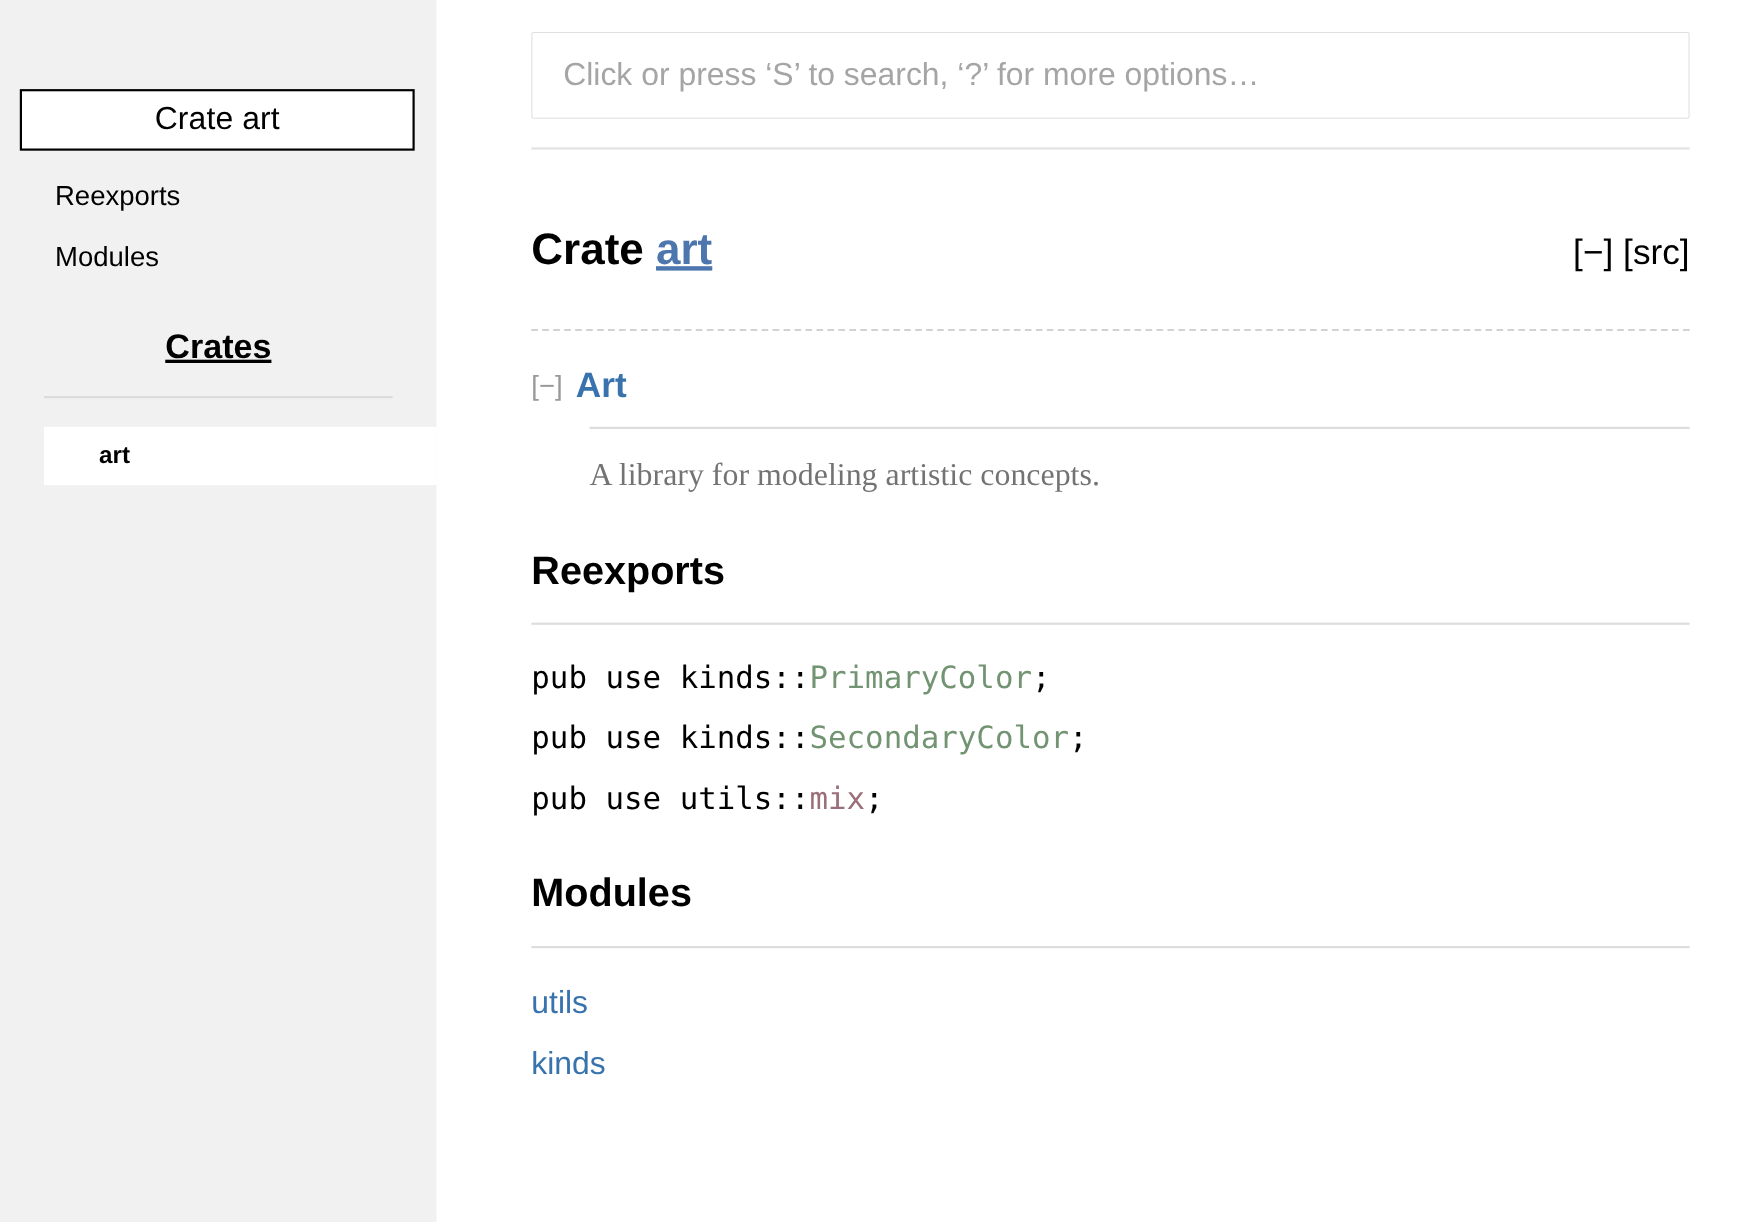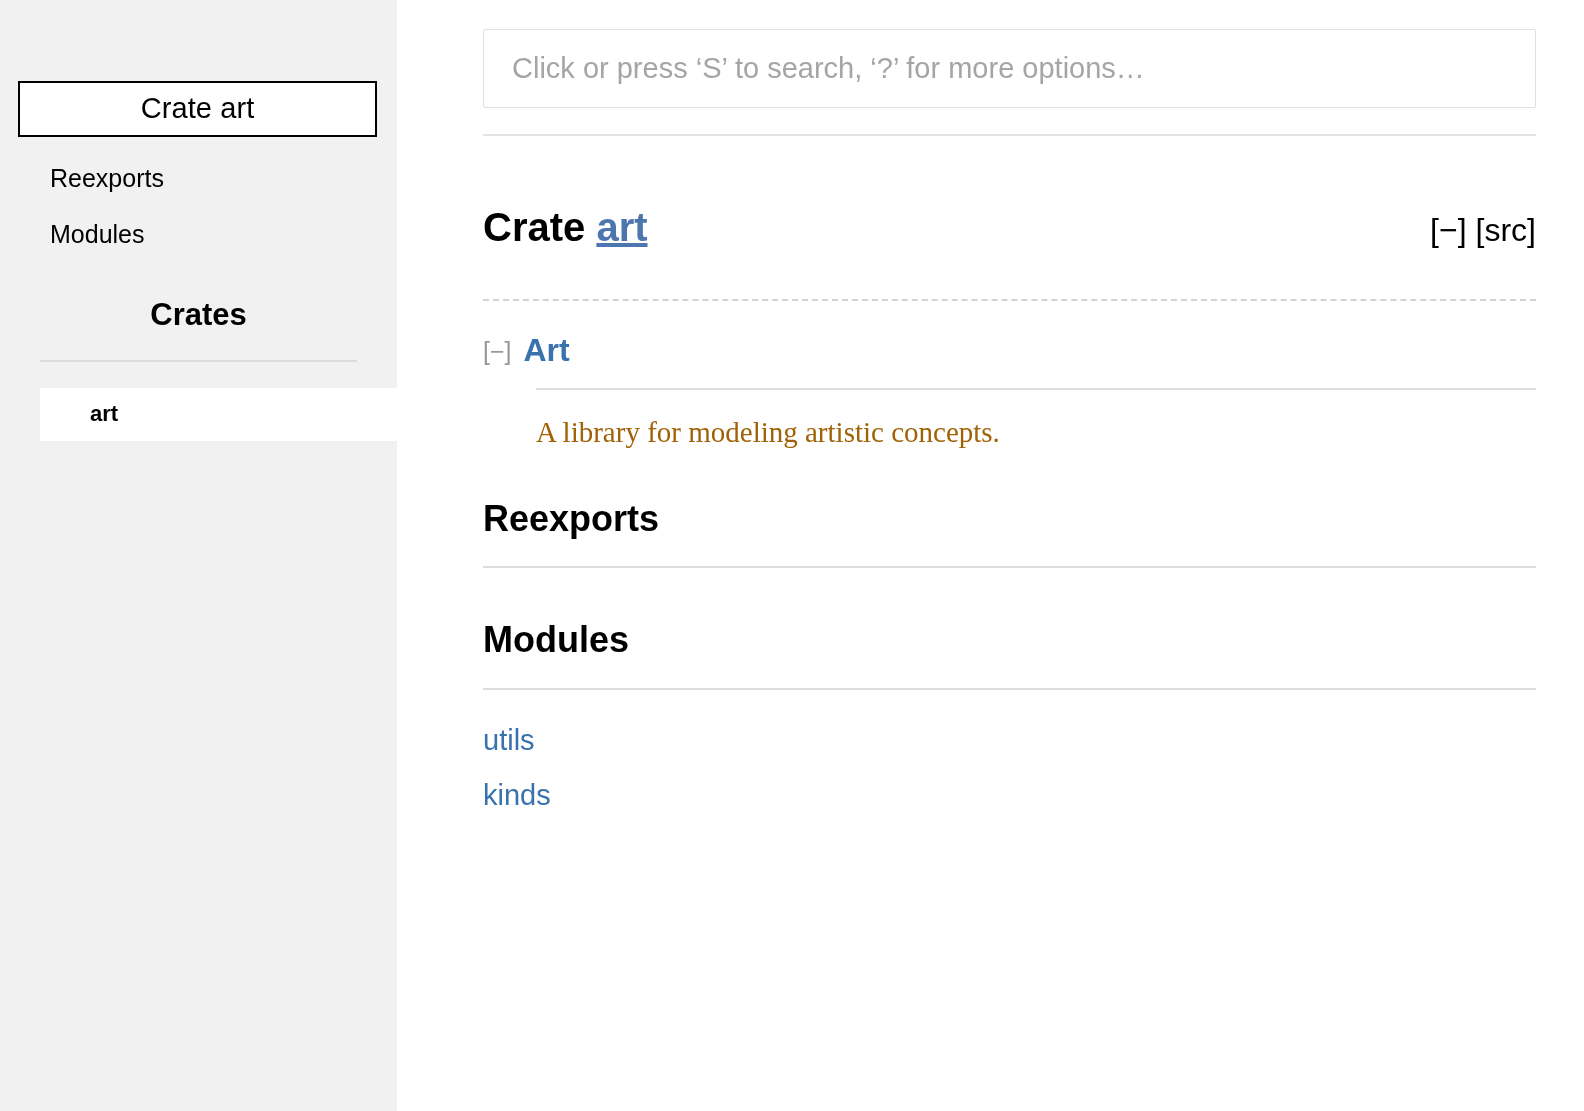--- a/index.html
+++ b/index.html
@@ -55,20 +55,21 @@
     display: block;
     text-decoration: none;
   }
 
   .crates-heading {
     margin-top: 52px;
     text-align: center;
     font-size: 31px;
     font-weight: bold;
     line-height: 1.0;
+    text-decoration: underline;
   }
 
   .crates-divider {
     margin: 30px 40px 0 40px;
     border-top: 2px solid #dcdcdc;
     height: 0;
   }
 
   .crate-list {
     margin-top: 26px;
@@ -188,21 +189,21 @@
     margin-top: 22px;
     border-top: 2px solid #dddddd;
     height: 0;
   }
   .doc-text {
     margin-left: 53px;
     margin-top: 28px;
     font-family: "Liberation Serif", serif;
     font-size: 29px;
     line-height: 1.0;
-    color: #a16207;
+    color: #737373;
   }
 
   
   .section-heading {
     margin-top: 54px;
     font-size: 36px;
     font-weight: bold;
     line-height: 1.0;
     color: #000000;
   }
@@ -289,20 +290,25 @@
         <a class="collapse-toggle" href="#">[−]</a>
         <a class="doc-head-title" href="#">Art</a>
       </div>
       <div class="doc-head-rule"></div>
       <p class="doc-text">A library for modeling artistic concepts.</p>
     </div>
 
     <h2 class="section-heading">Reexports</h2>
     <div class="section-rule"></div>
 
+    <div class="reexports-list">
+      <div class="code-line"><span>pub use kinds::</span><span class="tok-type">PrimaryColor</span><span>;</span></div>
+      <div class="code-line"><span>pub use kinds::</span><span class="tok-type">SecondaryColor</span><span>;</span></div>
+      <div class="code-line"><span>pub use utils::</span><span class="tok-fn">mix</span><span>;</span></div>
+    </div>
 
     <h2 class="section-heading">Modules</h2>
     <div class="section-rule"></div>
 
     <div class="modules-list">
       <a class="module-link" href="#">utils</a>
       <a class="module-link" href="#">kinds</a>
     </div>
 
   </div>

